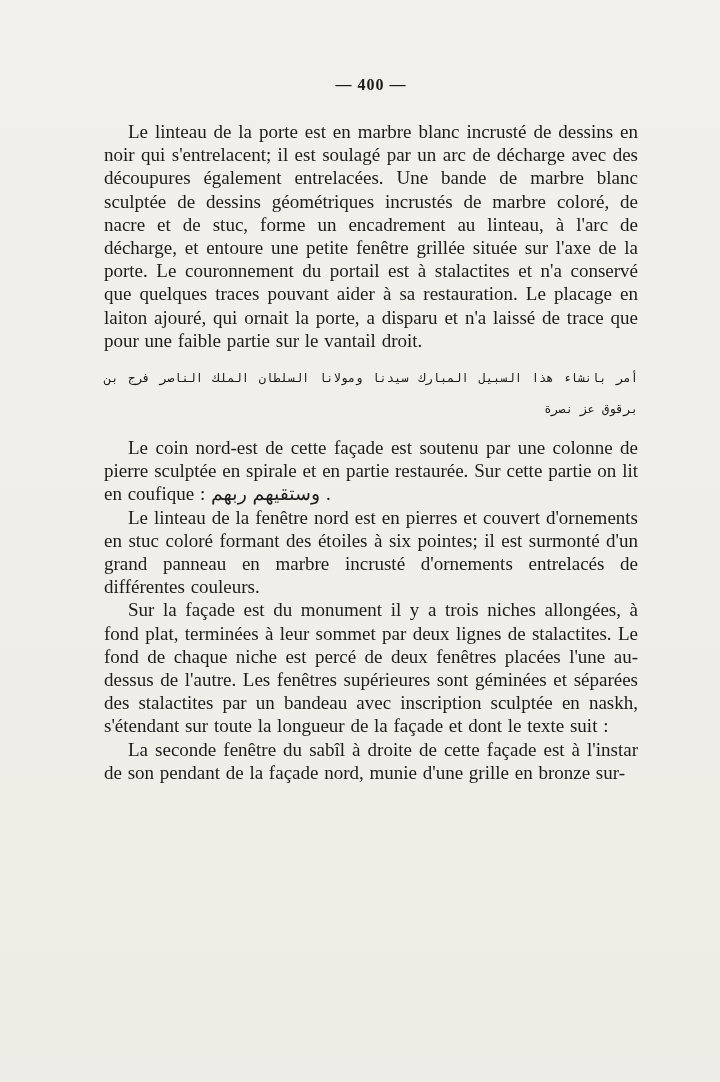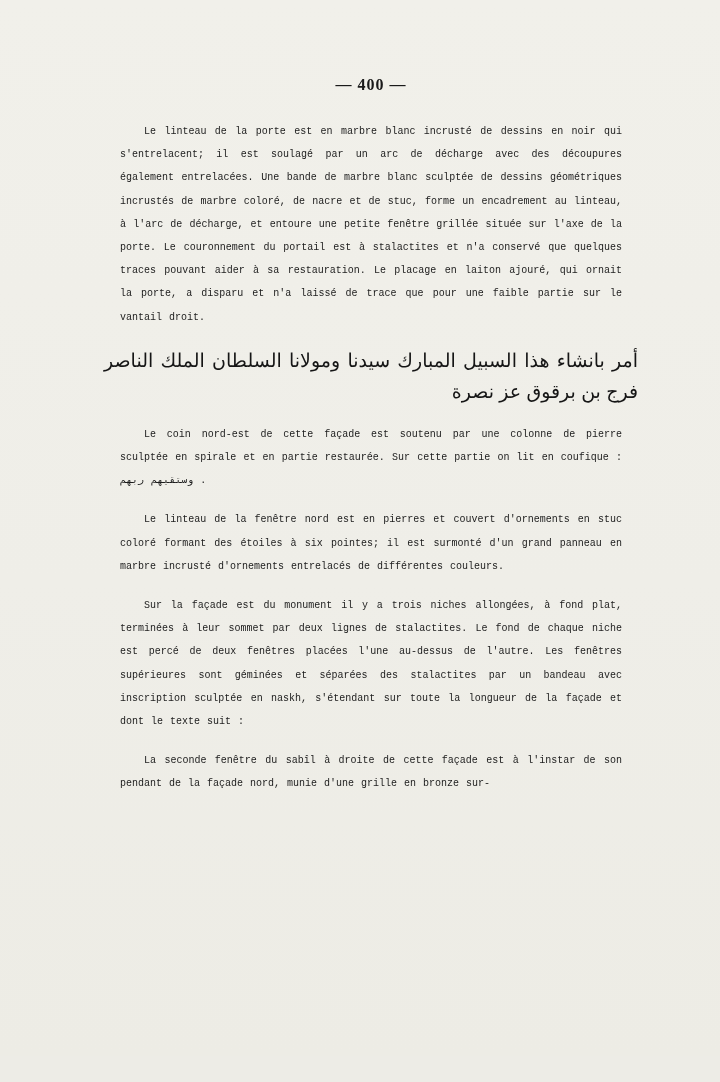--- a/index.html
+++ b/index.html
@@ -23,36 +23,35 @@
   }
   .page-number {
     text-align: center;
     font-size: 16px;
     font-weight: bold;
     letter-spacing: 1px;
     margin: 0 0 26px 0;
     color: #1a1a1a;
   }
   .fr {
-    margin: 16px;
-    font-size: 10px;
+    margin: 0;
+    font-size: 19px;
     line-height: 23.2px;
     text-align: justify;
     text-indent: 24px;
     word-spacing: 1px;
-    font-family: Liberation Mono, monospace;
   }
   .ar {
     margin: 12px 0 10px 0;
-    font-size: 19px;
+    font-size: 12px;
     line-height: 31px;
     text-align: justify;
     text-indent: 0;
     direction: rtl;
-    font-family: Liberation Sans, sans-serif;
+    font-family: Liberation Mono, monospace;
     color: #151515;
   }
 </style>
 </head>
 <body>
 
 <div class="page">
   <div class="page-number">— 400 —</div>
 
   <div class="content">

